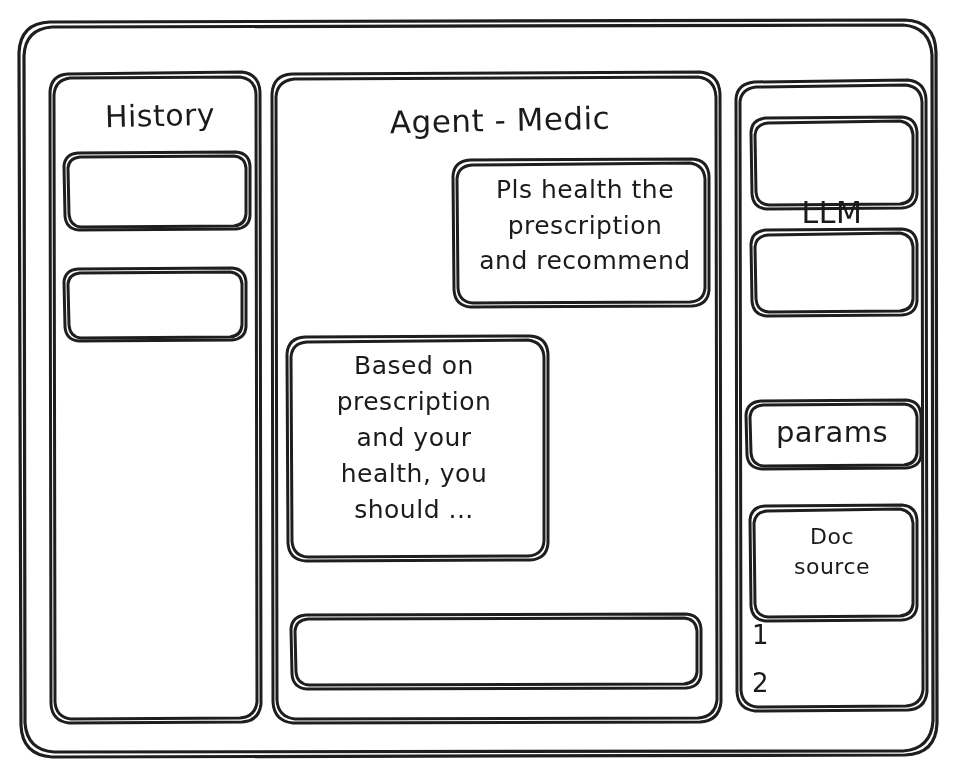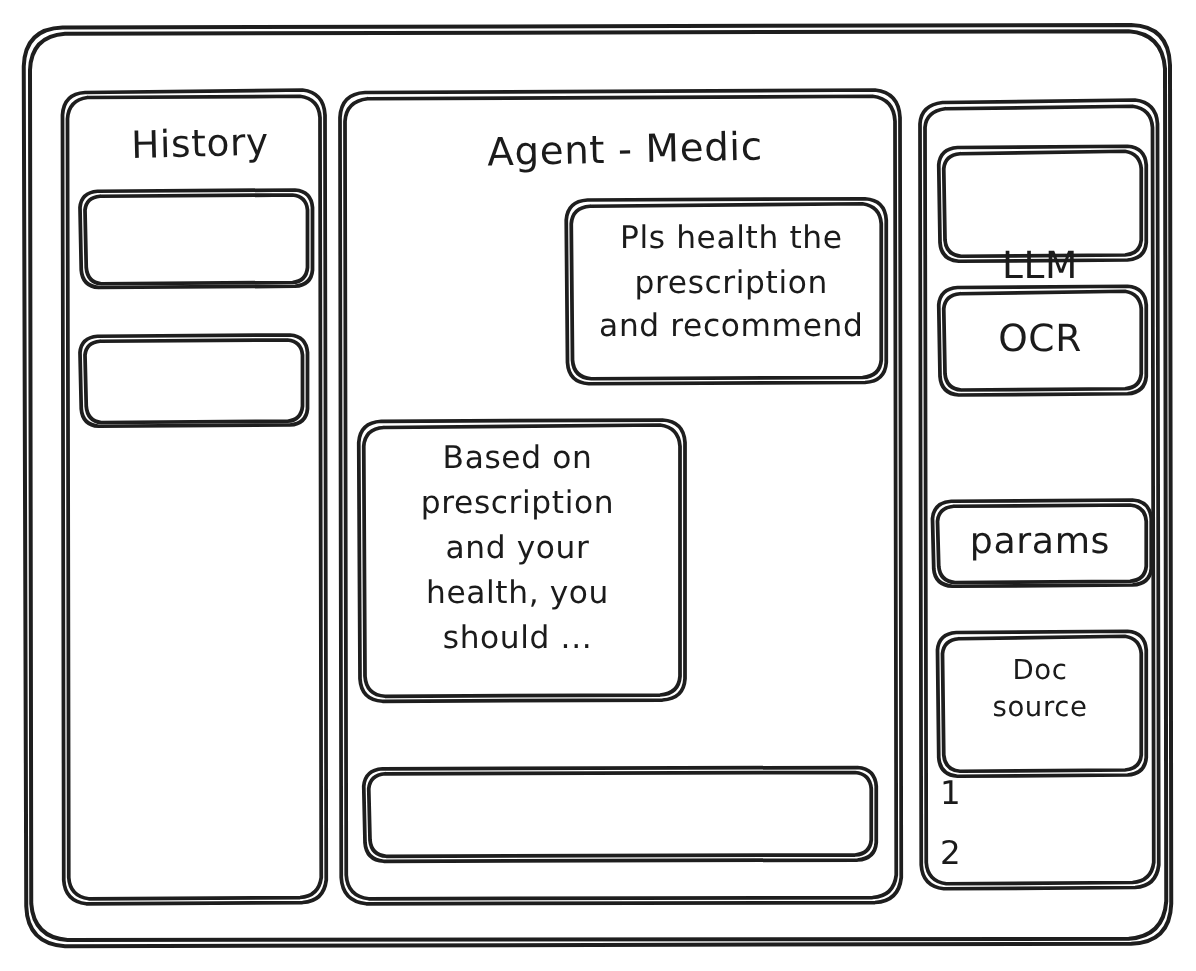--- a/index.html
+++ b/index.html
@@ -128,21 +128,20 @@
   <div class="lbl t-agent">Agent - Medic</div>
   <div class="lbl t-userbub">Pls health the
 prescription
 and recommend</div>
   <div class="lbl t-botbub">Based on
 prescription
 and your
 health, you
 should ...</div>
   <div class="lbl t-llm">LLM</div>
-  <div class="lbl t-ocr">OCR</div>
   <div class="lbl t-params">params</div>
   <div class="lbl t-docsource">Doc
 source</div>
   <div class="lbl t-src1">1</div>
   <div class="lbl t-src2">2</div>
 
   <div class="hit" style="left:50px;  top:72px;  width:212px; height:652px;"></div>
   <div class="hit" style="left:64px;  top:152px; width:187px; height:79px;"></div>
   <div class="hit" style="left:64px;  top:268px; width:183px; height:74px;"></div>
 

